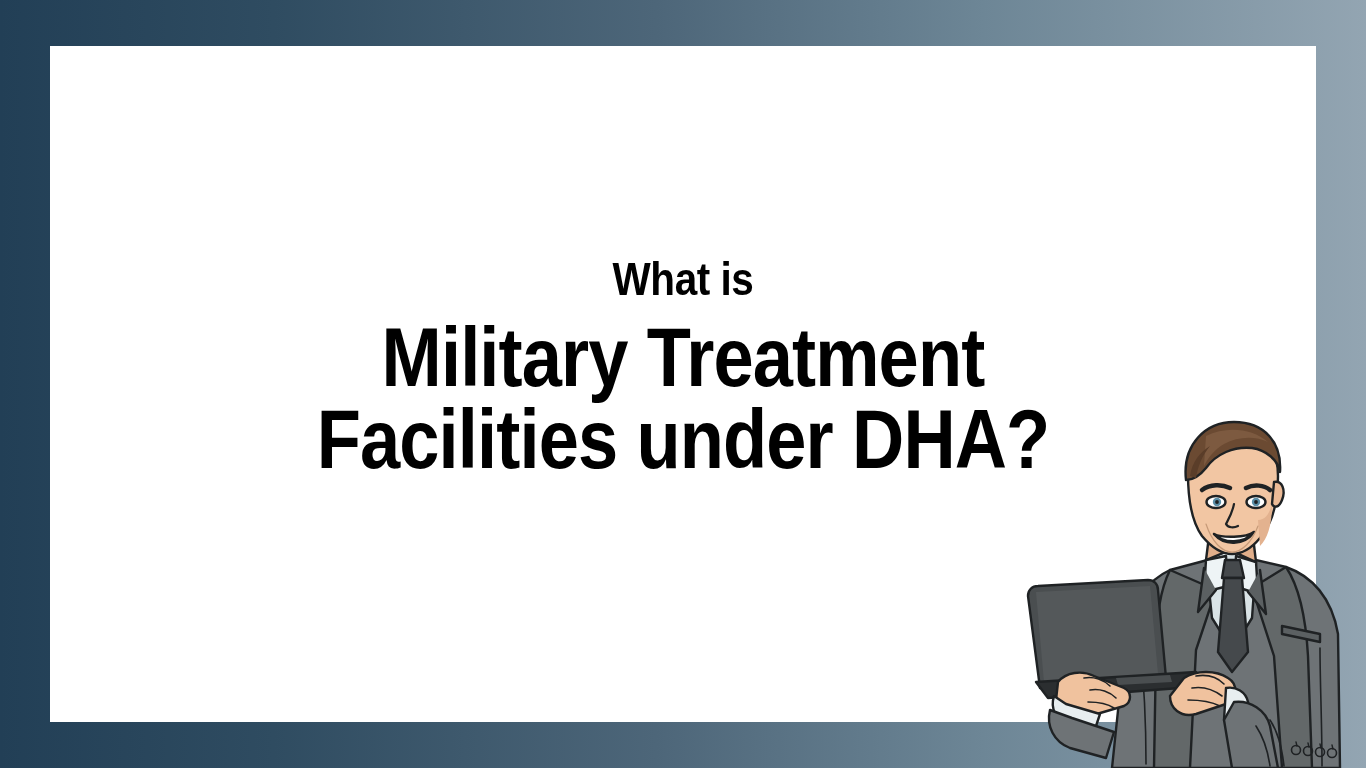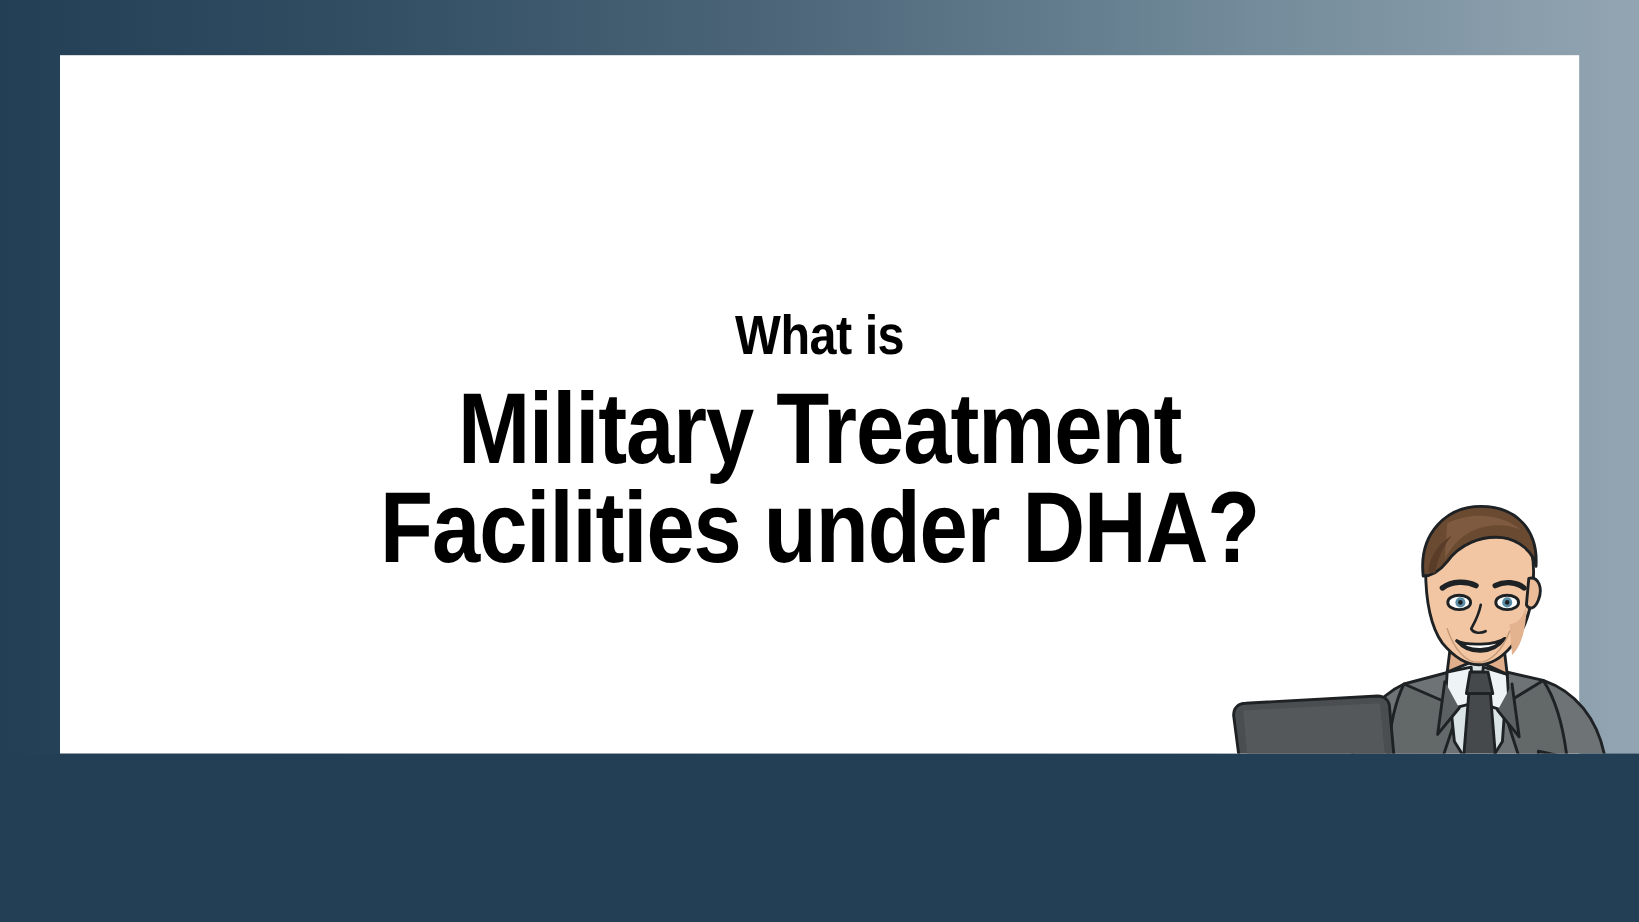--- a/index.html
+++ b/index.html
@@ -11,21 +11,21 @@
     overflow: hidden;
   }
   body {
     font-family: "Liberation Sans", sans-serif;
     background: #223f56;
   }
 
   #slide {
     position: relative;
     width: 1366px;
-    height: 628px;
+    height: 768px;
     background: linear-gradient(90deg, #223f56 0%, #2f4c61 20%, #4d6679 48%, #6d8696 72%, #93a5b2 100%);
     overflow: hidden;
   }
 
   
   #card {
     position: absolute;
     left: 50px;
     top: 46px;
     width: 1266px;

